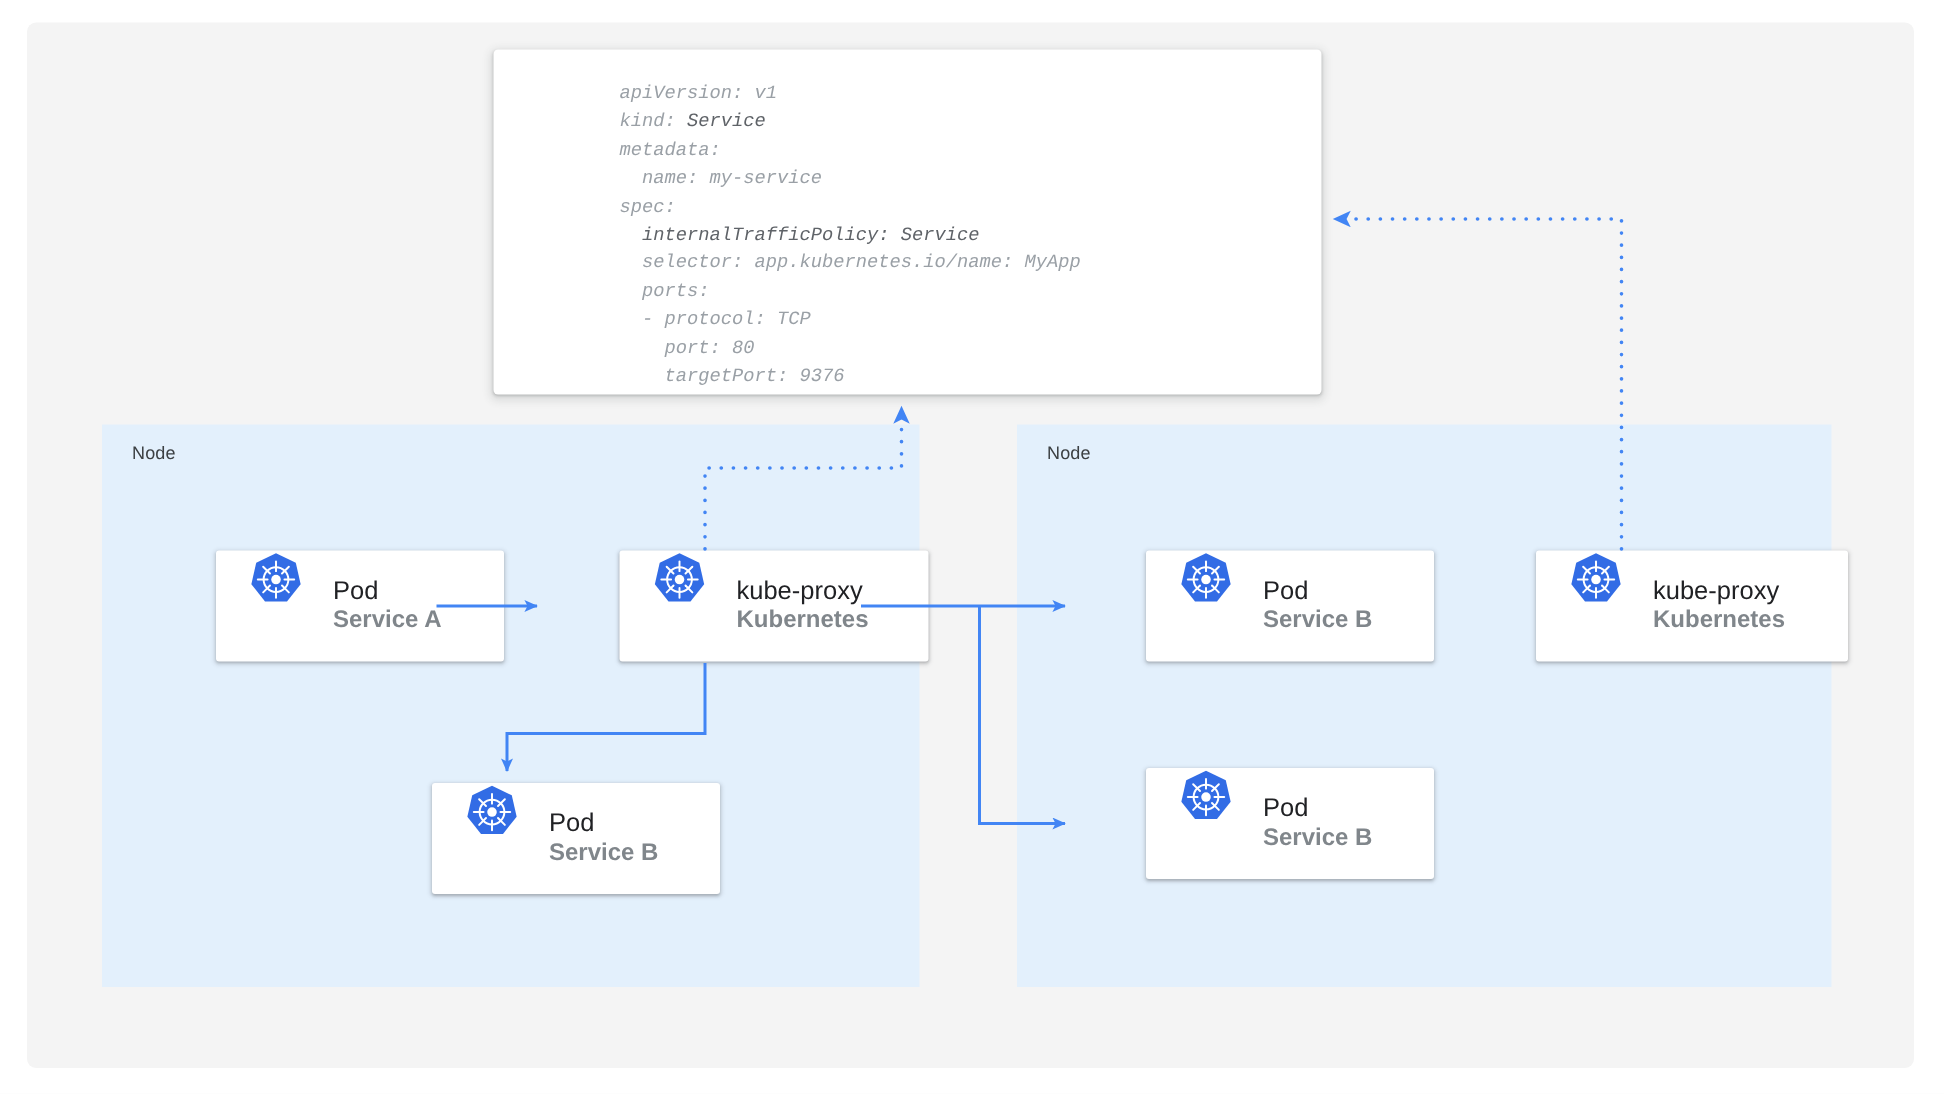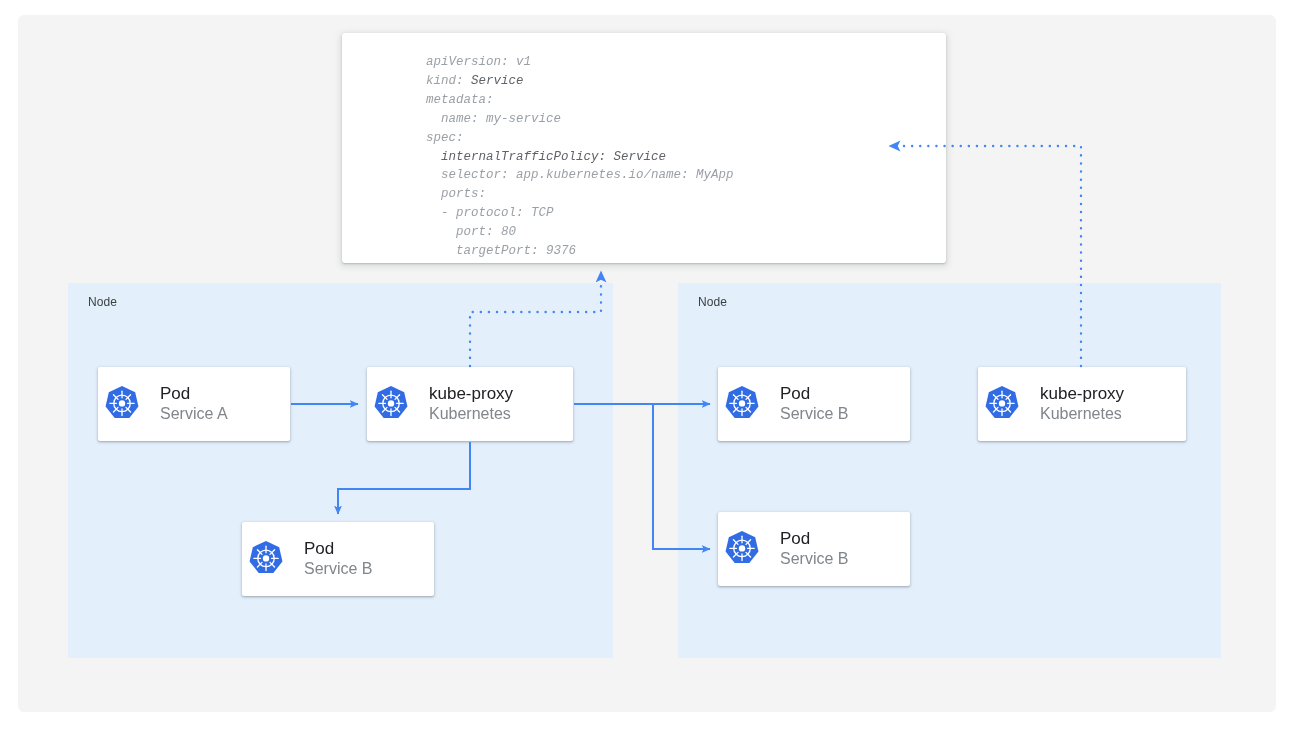--- a/index.html
+++ b/index.html
@@ -51,23 +51,23 @@
     white-space: nowrap;
   }
 
   
   .card {
     position: absolute;
     background: #ffffff;
     border-radius: 2px;
     box-shadow: 0 1px 2px rgba(60,64,67,.28), 0 1px 3px 1px rgba(60,64,67,.13);
     display: flex;
-    align-items: center;
     box-sizing: border-box;
-    padding-left: 4px;
+    padding-left: 20px;
+    margin-left: 46px;
   }
   .card .k8s-logo {
     flex: 0 0 auto;
     width: 40px;
     height: 40px;
     display: block;
   }
   .card-text {
     margin-left: 18px;
     display: flex;
@@ -78,36 +78,37 @@
   .card-title {
     font-size: 17px;
     color: #202124;
     white-space: nowrap;
   }
   .card-sub {
     font-size: 16px;
     color: #80868b;
     white-space: nowrap;
     margin-top: 1px;
+    font-weight: bold;
   }
 
   
   #card-pod-a      { left: 98px;  top: 367px; width: 192px; height: 74px; }
   #card-kubeproxy-l{ left: 367px; top: 367px; width: 206px; height: 74px; }
   #card-pod-b-left { left: 242px; top: 522px; width: 192px; height: 74px; }
   #card-pod-b-r1   { left: 718px; top: 367px; width: 192px; height: 74px; }
   #card-pod-b-r2   { left: 718px; top: 512px; width: 192px; height: 74px; }
   #card-kubeproxy-r{ left: 978px; top: 367px; width: 208px; height: 74px; }
 
   
   #yaml-card {
     position: absolute;
-    left: 342px;
+    left: 329px;
     top: 33px;
-    width: 604px;
+    width: 552px;
     height: 230px;
     background: #ffffff;
     border-radius: 3px;
     box-shadow: 0 1px 2px rgba(60,64,67,.26), 0 2px 6px 2px rgba(60,64,67,.12);
     overflow: hidden;
   }
   #yaml-code {
     position: absolute;
     left: 84px;
     top: 20px;

